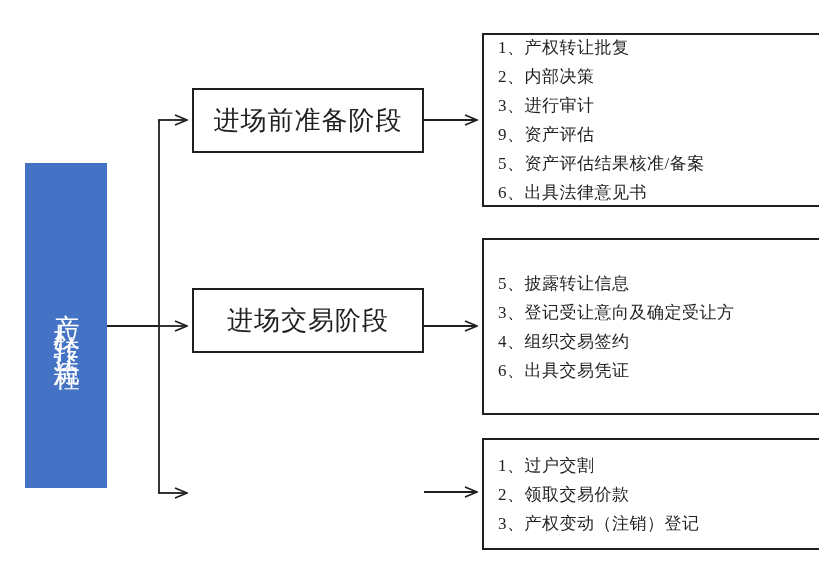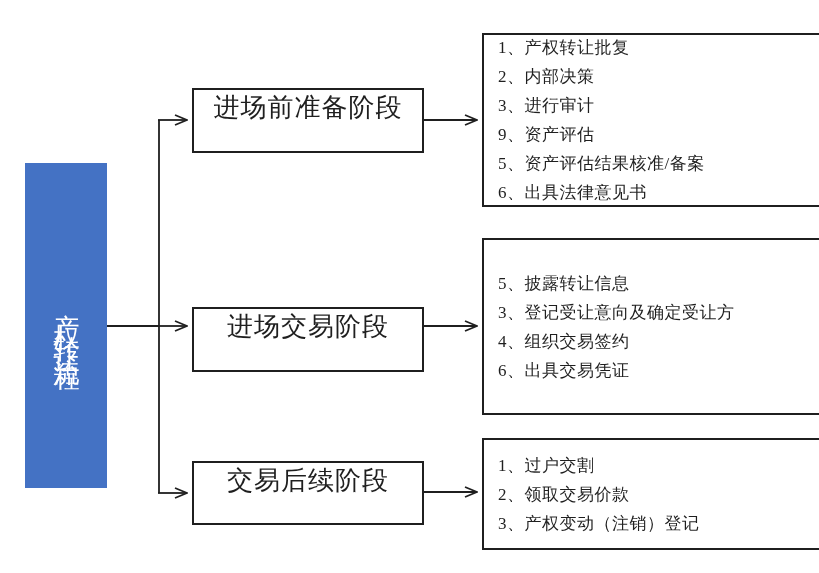--- a/index.html
+++ b/index.html
@@ -43,29 +43,29 @@
     line-height: 1;
   }
   .stage-box {
     position: absolute;
     left: 192px;
     width: 232px;
     height: 65px;
     border: 2px solid #1f1f1f;
     background: #ffffff;
     display: flex;
-    align-items: flex-start;
+    align-items: center;
     justify-content: center;
     box-sizing: border-box;
     font-size: 26px;
     letter-spacing: 1px;
     white-space: nowrap;
   }
   .stage-1 { top: 88px; }
-  .stage-2 { top: 307px; }
+  .stage-2 { top: 288px; }
   .stage-3 { top: 461px; height: 64px; }
   .steps-box {
     position: absolute;
     left: 482px;
     width: 354px;
     border: 2px solid #1f1f1f;
     background: #ffffff;
     box-sizing: border-box;
     display: flex;
     flex-direction: column;
@@ -106,23 +106,20 @@
   <div class="root-box">
     <span class="root-label">产权转让流程</span>
   </div>
 
   <div class="stage-box stage-1">
     <span>进场前准备阶段</span>
   </div>
   <div class="stage-box stage-2">
     <span>进场交易阶段</span>
   </div>
-  <div class="stage-box stage-3">
-    <span>交易后续阶段</span>
-  </div>
 
   <div class="steps-box steps-1">
     <div class="step">1、产权转让批复</div>
     <div class="step">2、内部决策</div>
     <div class="step">3、进行审计</div>
     <div class="step">9、资产评估</div>
     <div class="step">5、资产评估结果核准/备案</div>
     <div class="step">6、出具法律意见书</div>
   </div>
 

